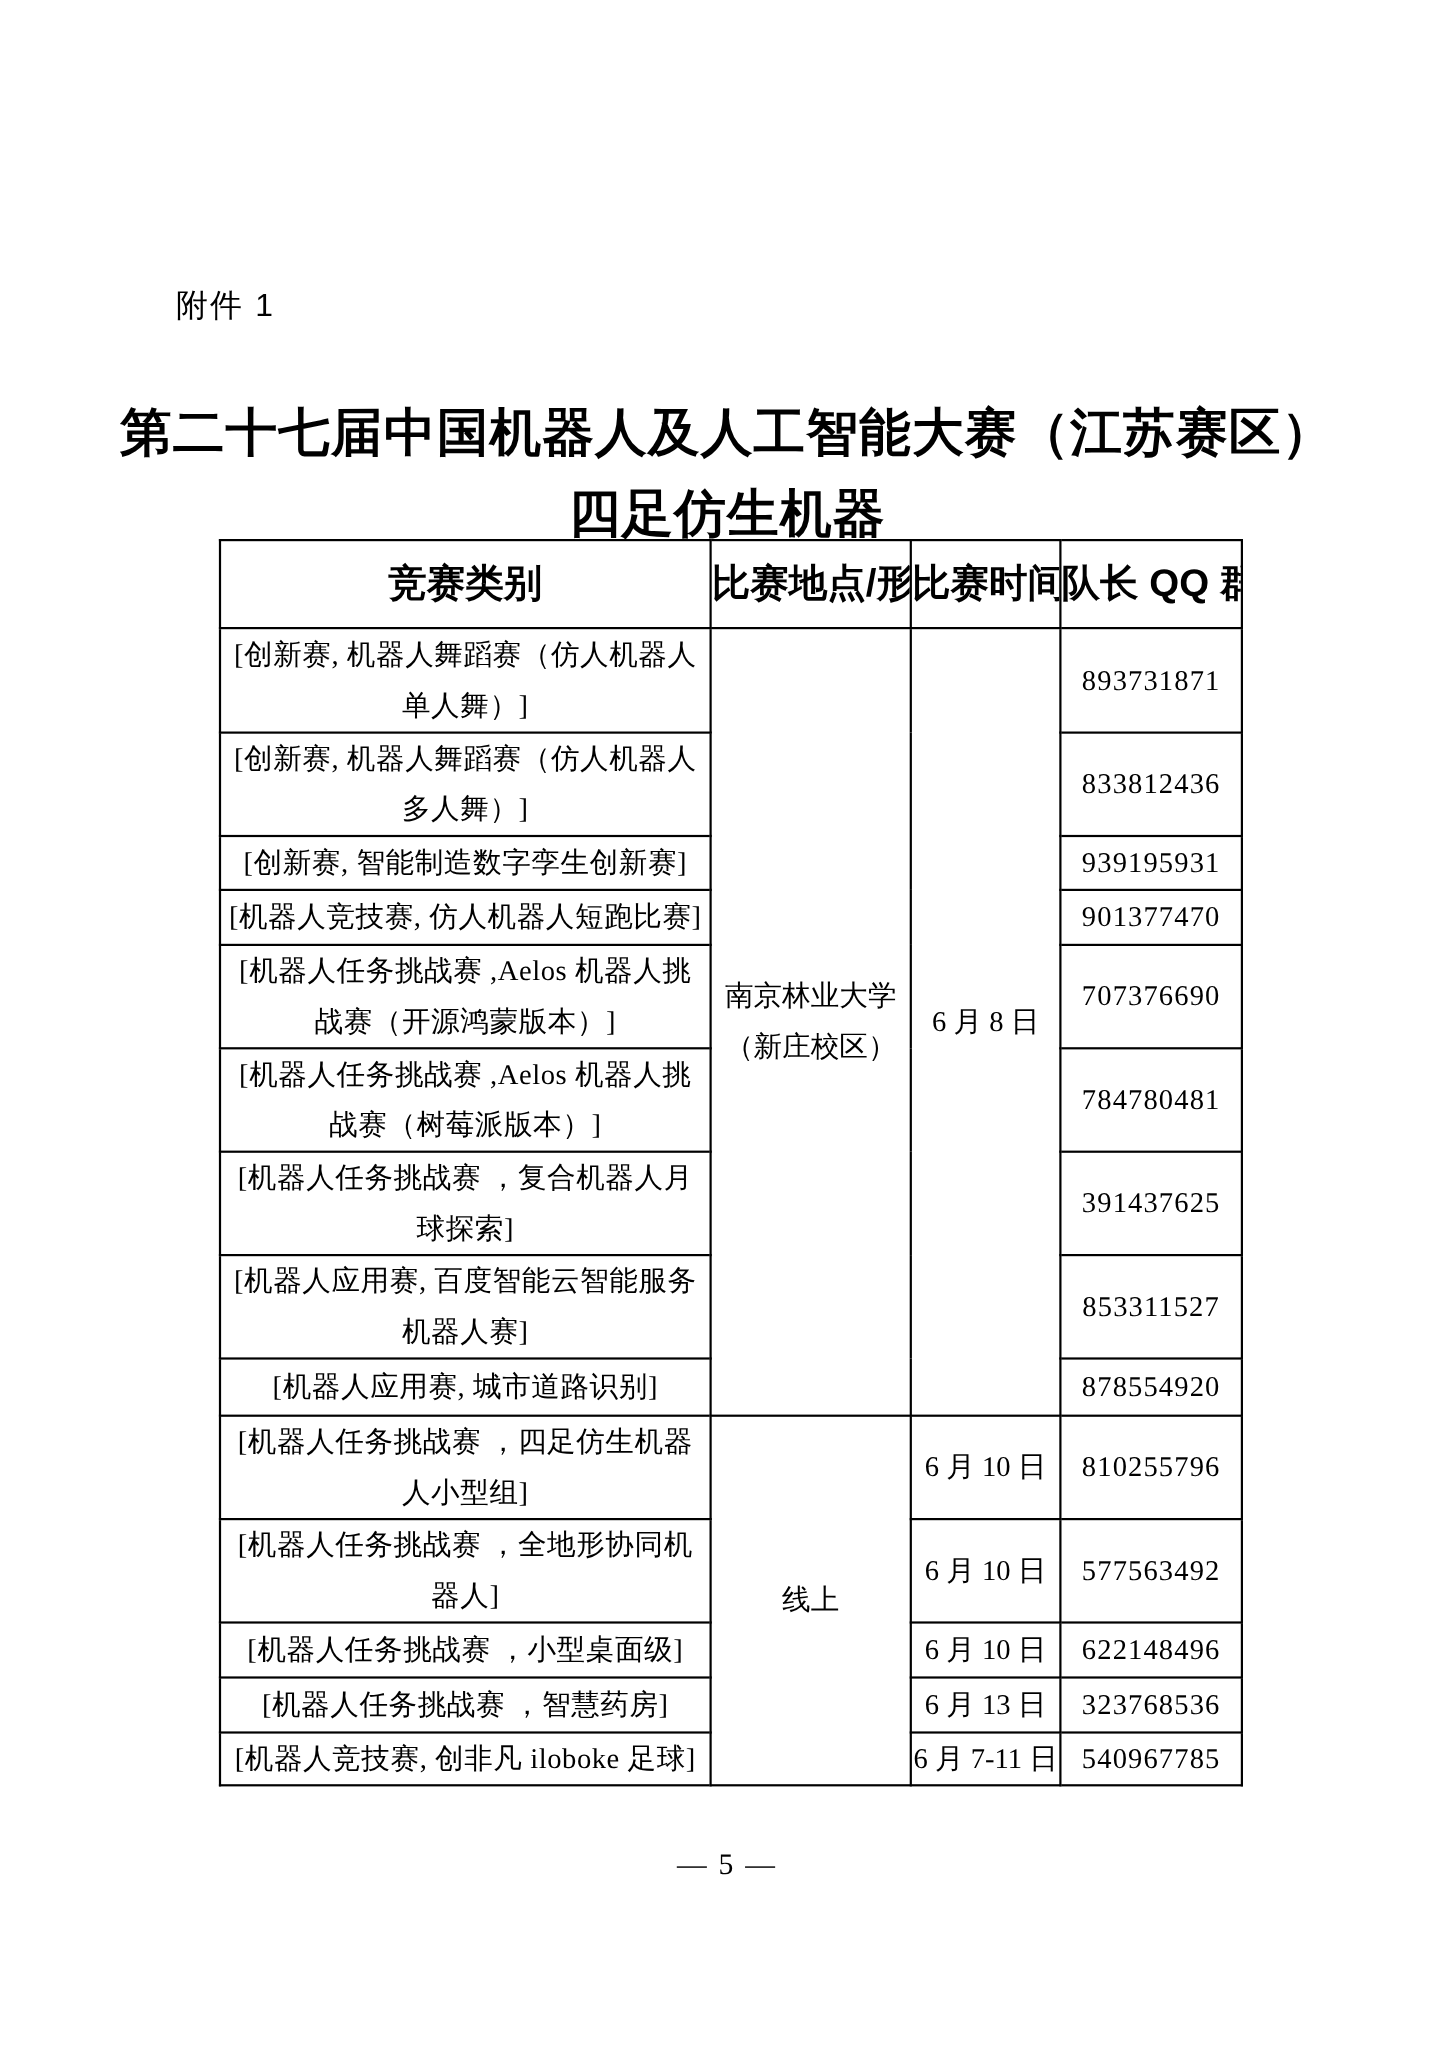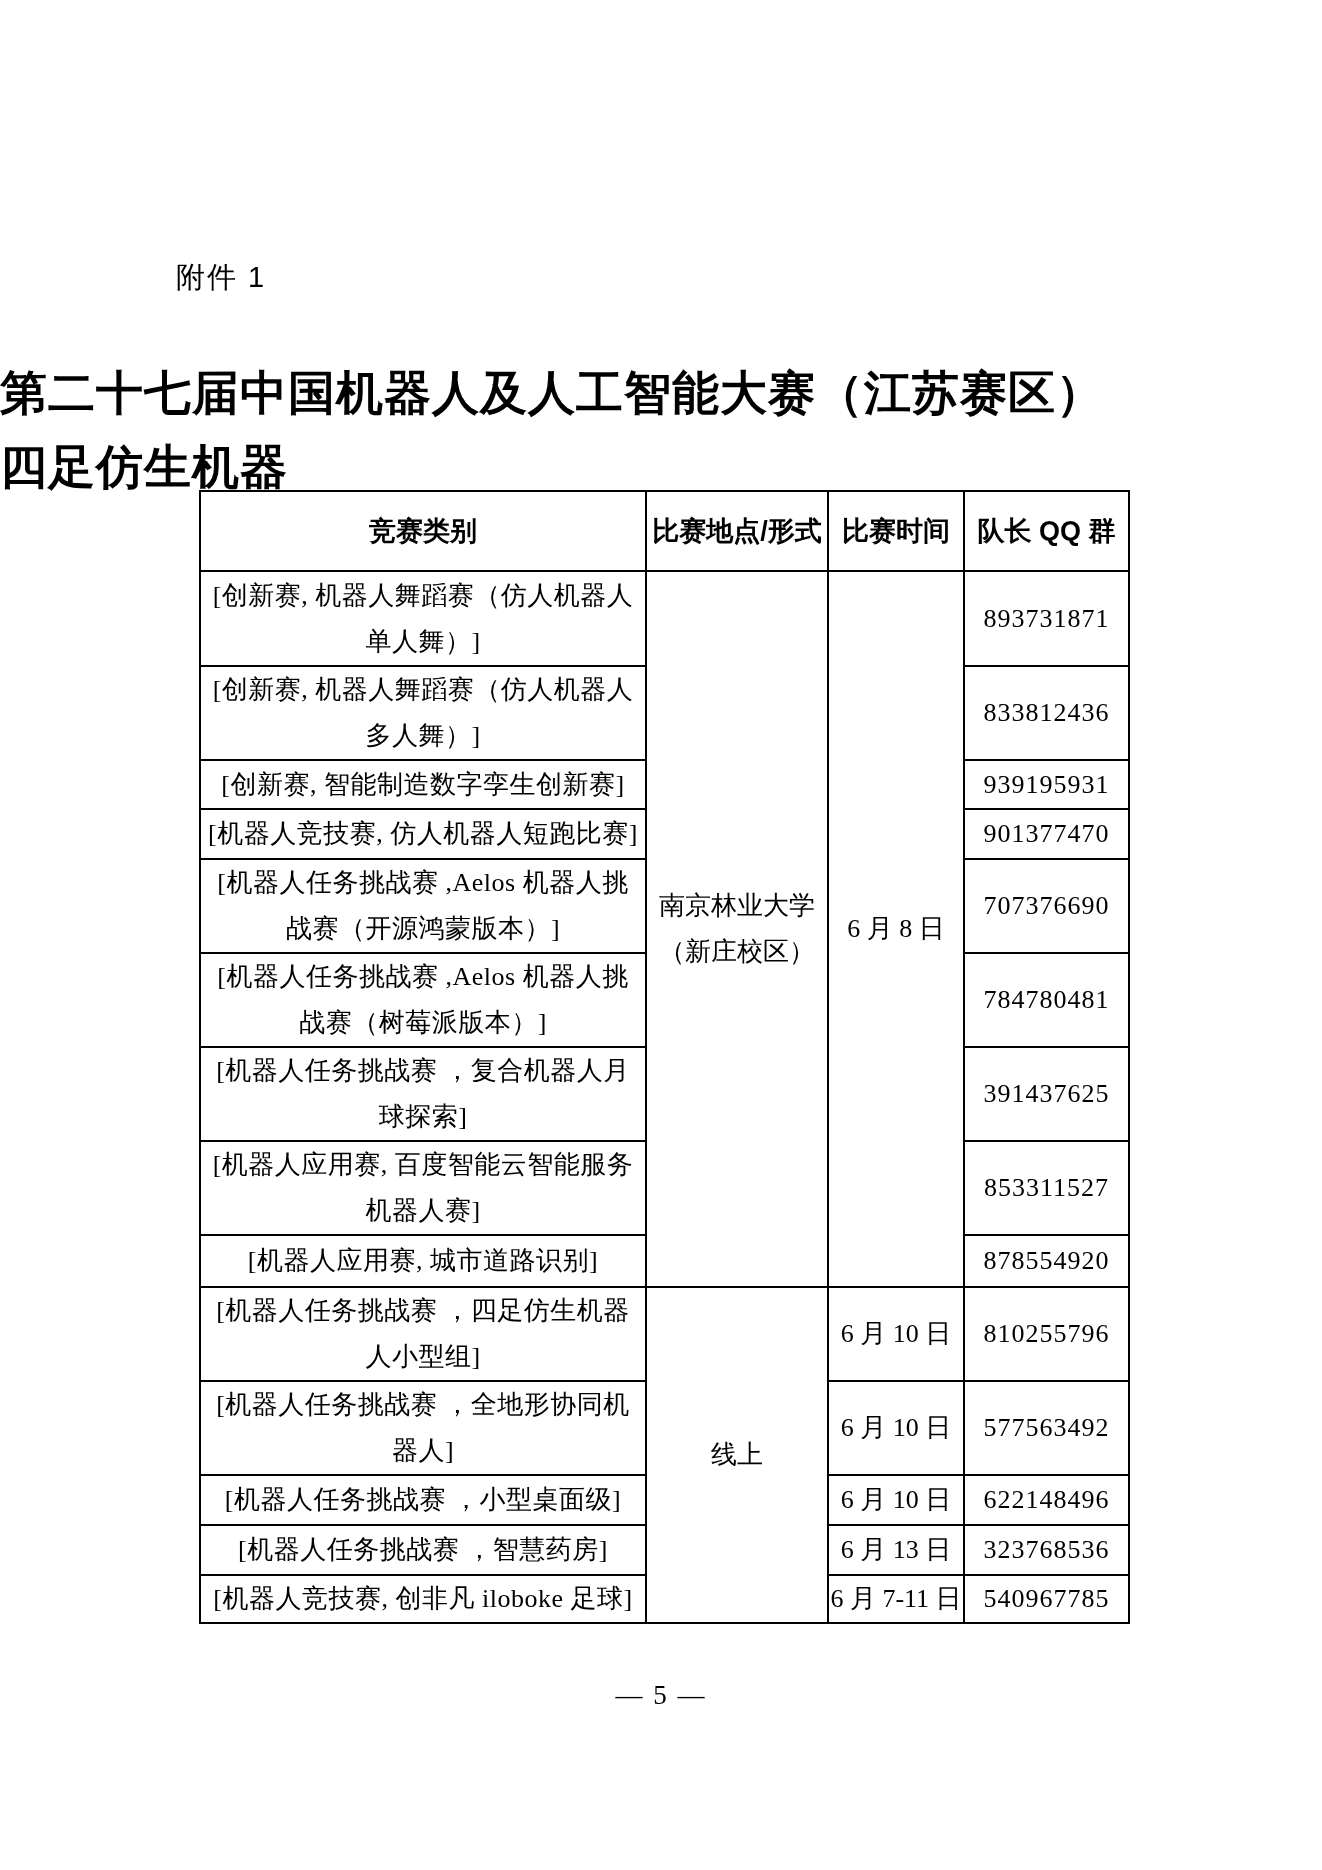--- a/index.html
+++ b/index.html
@@ -1,45 +1,45 @@
 <!DOCTYPE html>
 <html><head>
 <meta charset="utf-8">
 <style>
   html,body{margin:0;padding:0;}
   body{
     width:1322px;height:1870px;background:#ffffff;position:relative;
     font-family:"Liberation Serif","DejaVu Serif",serif;color:#000;
   }
   .attachment{
-    position:absolute;left:176px;top:258px;
+    position:absolute;left:160px;top:258px;
     font-family:"Liberation Sans","DejaVu Sans",sans-serif;
     font-size:29px;letter-spacing:2px;color:#000;
   }
   .title-line{
-    position:absolute;left:0;width:1322px;
+    position:absolute;left:0;width:1322px;text-align:center;
     font-family:"Liberation Serif","DejaVu Serif",serif;
     font-weight:bold;font-size:47px;letter-spacing:1px;color:#000;
   }
   .title-1{top:362px;}
   .title-2{top:436px;}
   table.comp{
     position:absolute;left:199px;top:490px;
     border-collapse:collapse;table-layout:fixed;width:929px;
     font-family:"Liberation Serif","DejaVu Serif",serif;
   }
   table.comp td, table.comp th{
     border:2px solid #000;padding:0;vertical-align:middle;
     text-align:center;font-weight:normal;
     font-size:26px;line-height:46px;white-space:pre-line;color:#000;
     overflow:hidden;
   }
   table.comp th{
     font-family:"Liberation Sans","DejaVu Sans",sans-serif;
-    font-weight:bold;font-size:27px;white-space:nowrap;
+    font-weight:bold;font-size:35px;white-space:nowrap;
   }
   td.cat{letter-spacing:0.5px;}
   td.qq{font-size:29px;letter-spacing:1px;}
   td.time{font-size:26px;white-space:nowrap;}
   td.loc{font-size:26px;margin-top:44px;}
   .page-number{
     position:absolute;left:0;width:1322px;top:1680px;text-align:center;
     font-size:27px;letter-spacing:2px;
     font-family:"Liberation Serif","DejaVu Serif",serif;
   }

